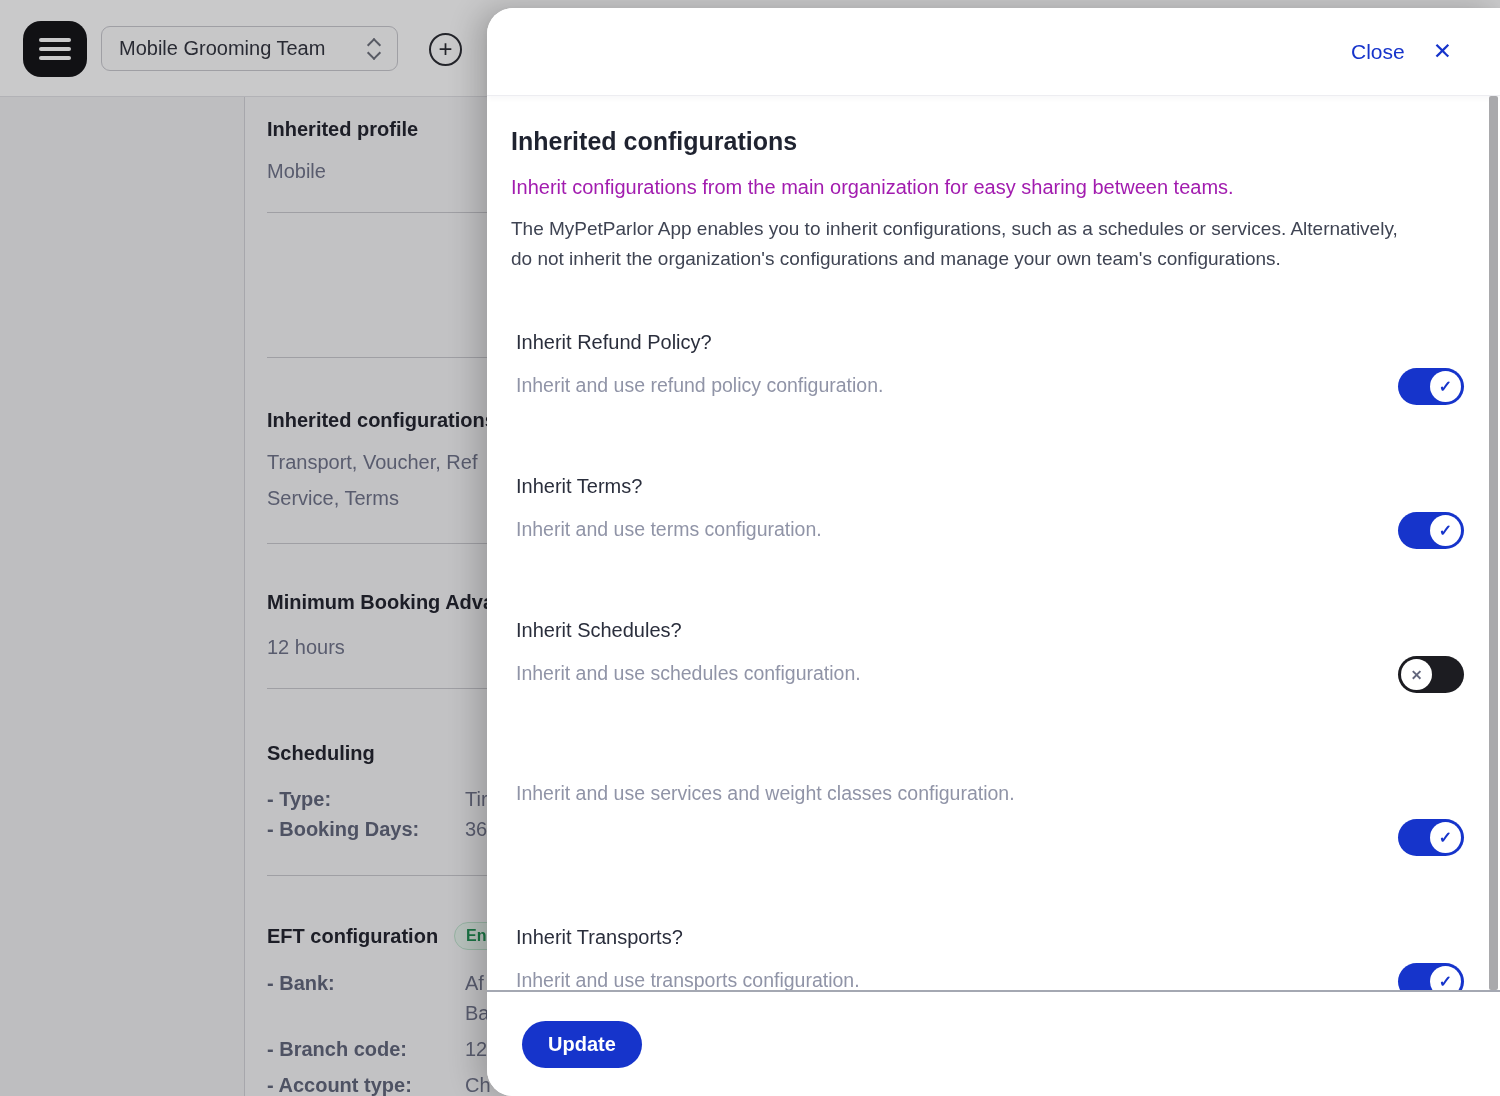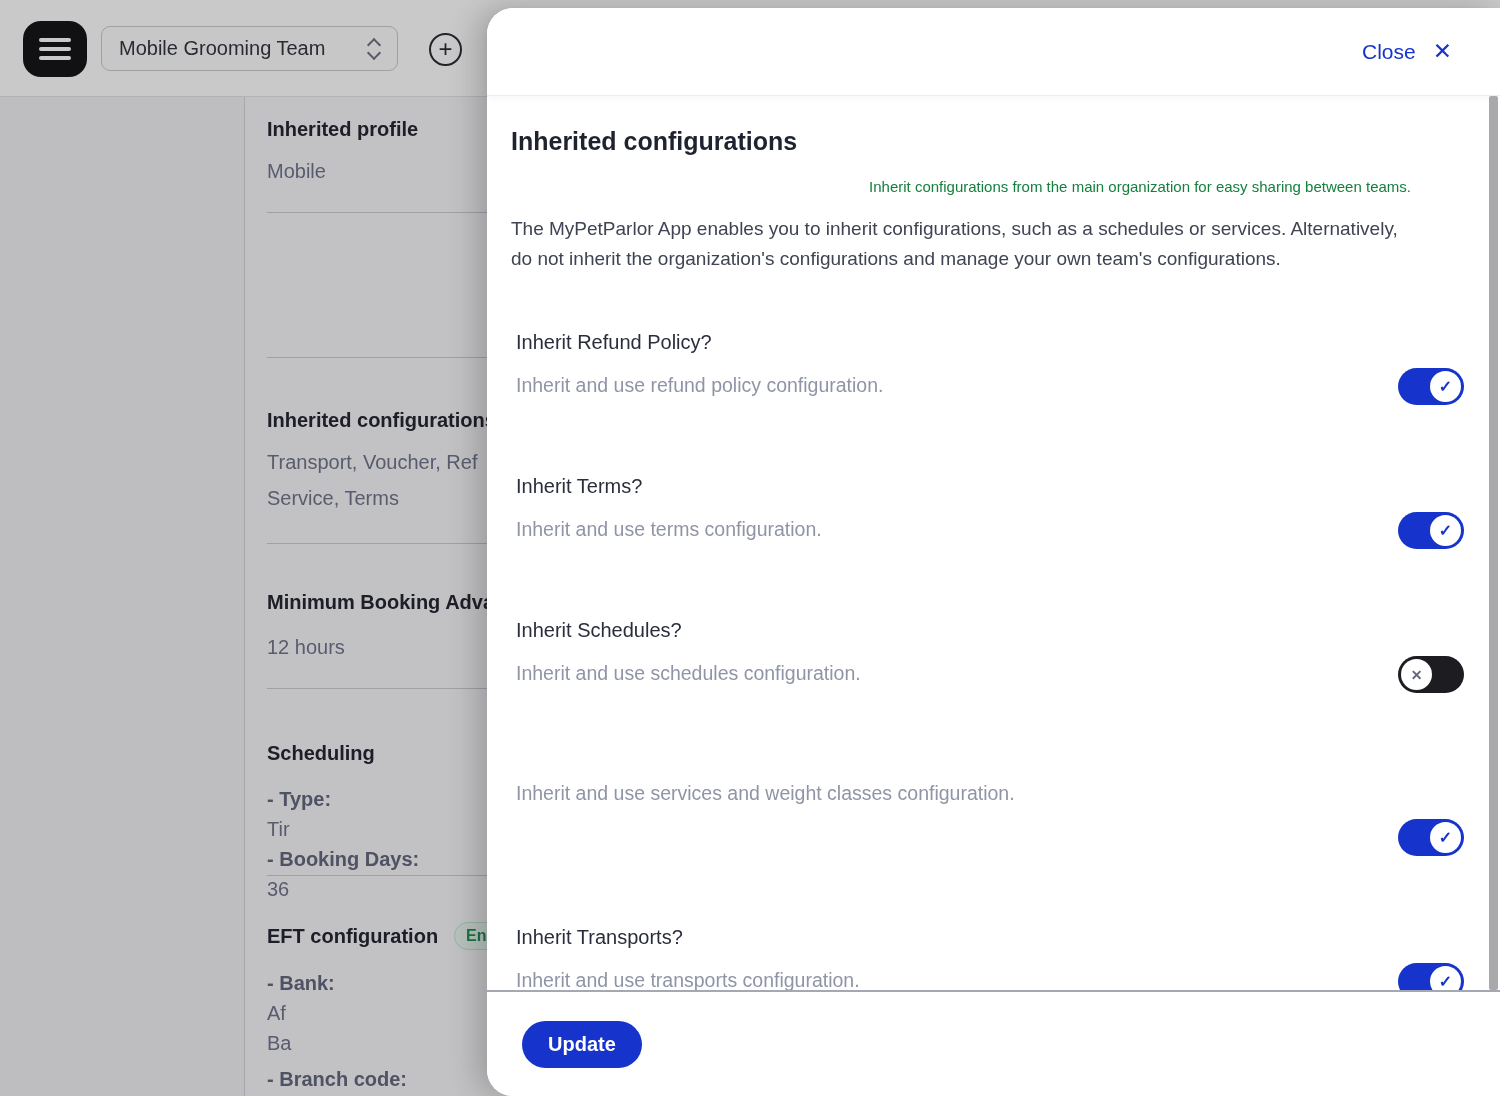--- a/index.html
+++ b/index.html
@@ -32,47 +32,47 @@
 
   .sidebar { position:absolute; left:0; top:97px; width:245px; height:999px;
     background:#f1f1f3; border-right:1px solid #d4d4d9; }
   .bg-content { position:absolute; left:245px; top:97px; right:0; height:999px;
     background:#f6f6f8; }
   .bg-section { position:absolute; left:22px; }
   .bg-title { font-size:20px; color:#23252f; font-weight:600; line-height:26px;
     display:flex; align-items:center; gap:16px; }
   .bg-lines { margin-top:11px; font-size:20px; color:#70748a; line-height:36px; }
   .bg-pairs { margin-top:18px; font-size:20px; line-height:30px; }
-  .bg-pair { display:flex;flex-direction:column; }
+  .bg-pair { display:flex; }
   .bg-pair .k { width:198px; color:#62677c; font-weight:700; }
   .bg-pair .v { color:#70748a; }
   .divider { position:absolute; left:22px; width:560px; height:1px; background:#c9c9cf; }
   .badge { display:inline-block; font-size:16px; font-weight:700; color:#1f9254;
     background:#e9f7ef; border:1px solid #bfe3cd; border-radius:14px;
     padding:3px 11px; line-height:20px; }
 
   
   .overlay { position:absolute; inset:0; background:rgba(10,10,14,0.22); }
 
   
   .modal { position:absolute; left:487px; top:8px; width:1013px; height:1088px;
     background:#ffffff; border-radius:26px 0 0 26px;
     box-shadow:-10px 0 30px rgba(0,0,0,0.20); display:flex; flex-direction:column; }
   .modal-header { height:88px; flex:0 0 88px; display:flex; align-items:center;
-    justify-content:flex-end; padding-right:48px; gap:17px;
+    justify-content:flex-end; padding-right:48px; gap:28px;
     border-bottom:1px solid #ededf1; border-radius:26px 0 0 0;
     box-shadow:0 2px 6px rgba(20,20,40,0.04); background:#fff; z-index:3; }
   .close-link { font-size:21px; color:#1634cb; cursor:pointer; }
   .close-x { font-size:23px; color:#1634cb; cursor:pointer; font-weight:400; }
 
   .modal-body { position:relative; flex:1 1 auto; overflow:hidden;
     padding:30px 0 0 24px; }
   .modal-title { font-size:25px; font-weight:700; color:#1f2330; line-height:30px; }
-  .modal-sub { margin-top:16px; font-size:15px; color:#15803d; line-height:30px;
-    max-width:900px;text-align:right; }
+  .modal-sub { margin-top:16px; font-size:20px; color:#a21caf; line-height:30px;
+    max-width:900px; }
   .modal-desc { margin-top:12px; font-size:19px; color:#3f4453; line-height:30px;
     max-width:890px; }
 
   .toggle-rows { margin-top:56px; padding-left:5px; }
   .toggle-row { position:relative; height:144px; }
   .row-heading { font-size:20px; color:#2a2e3c; font-weight:500; line-height:24px; }
   .row-sub { margin-top:19px; font-size:19.5px; color:#9094a7; line-height:24px; }
 
   .toggle { position:absolute; top:38px; right:36px; width:66px; height:37px;
     border-radius:19px; cursor:pointer; }

